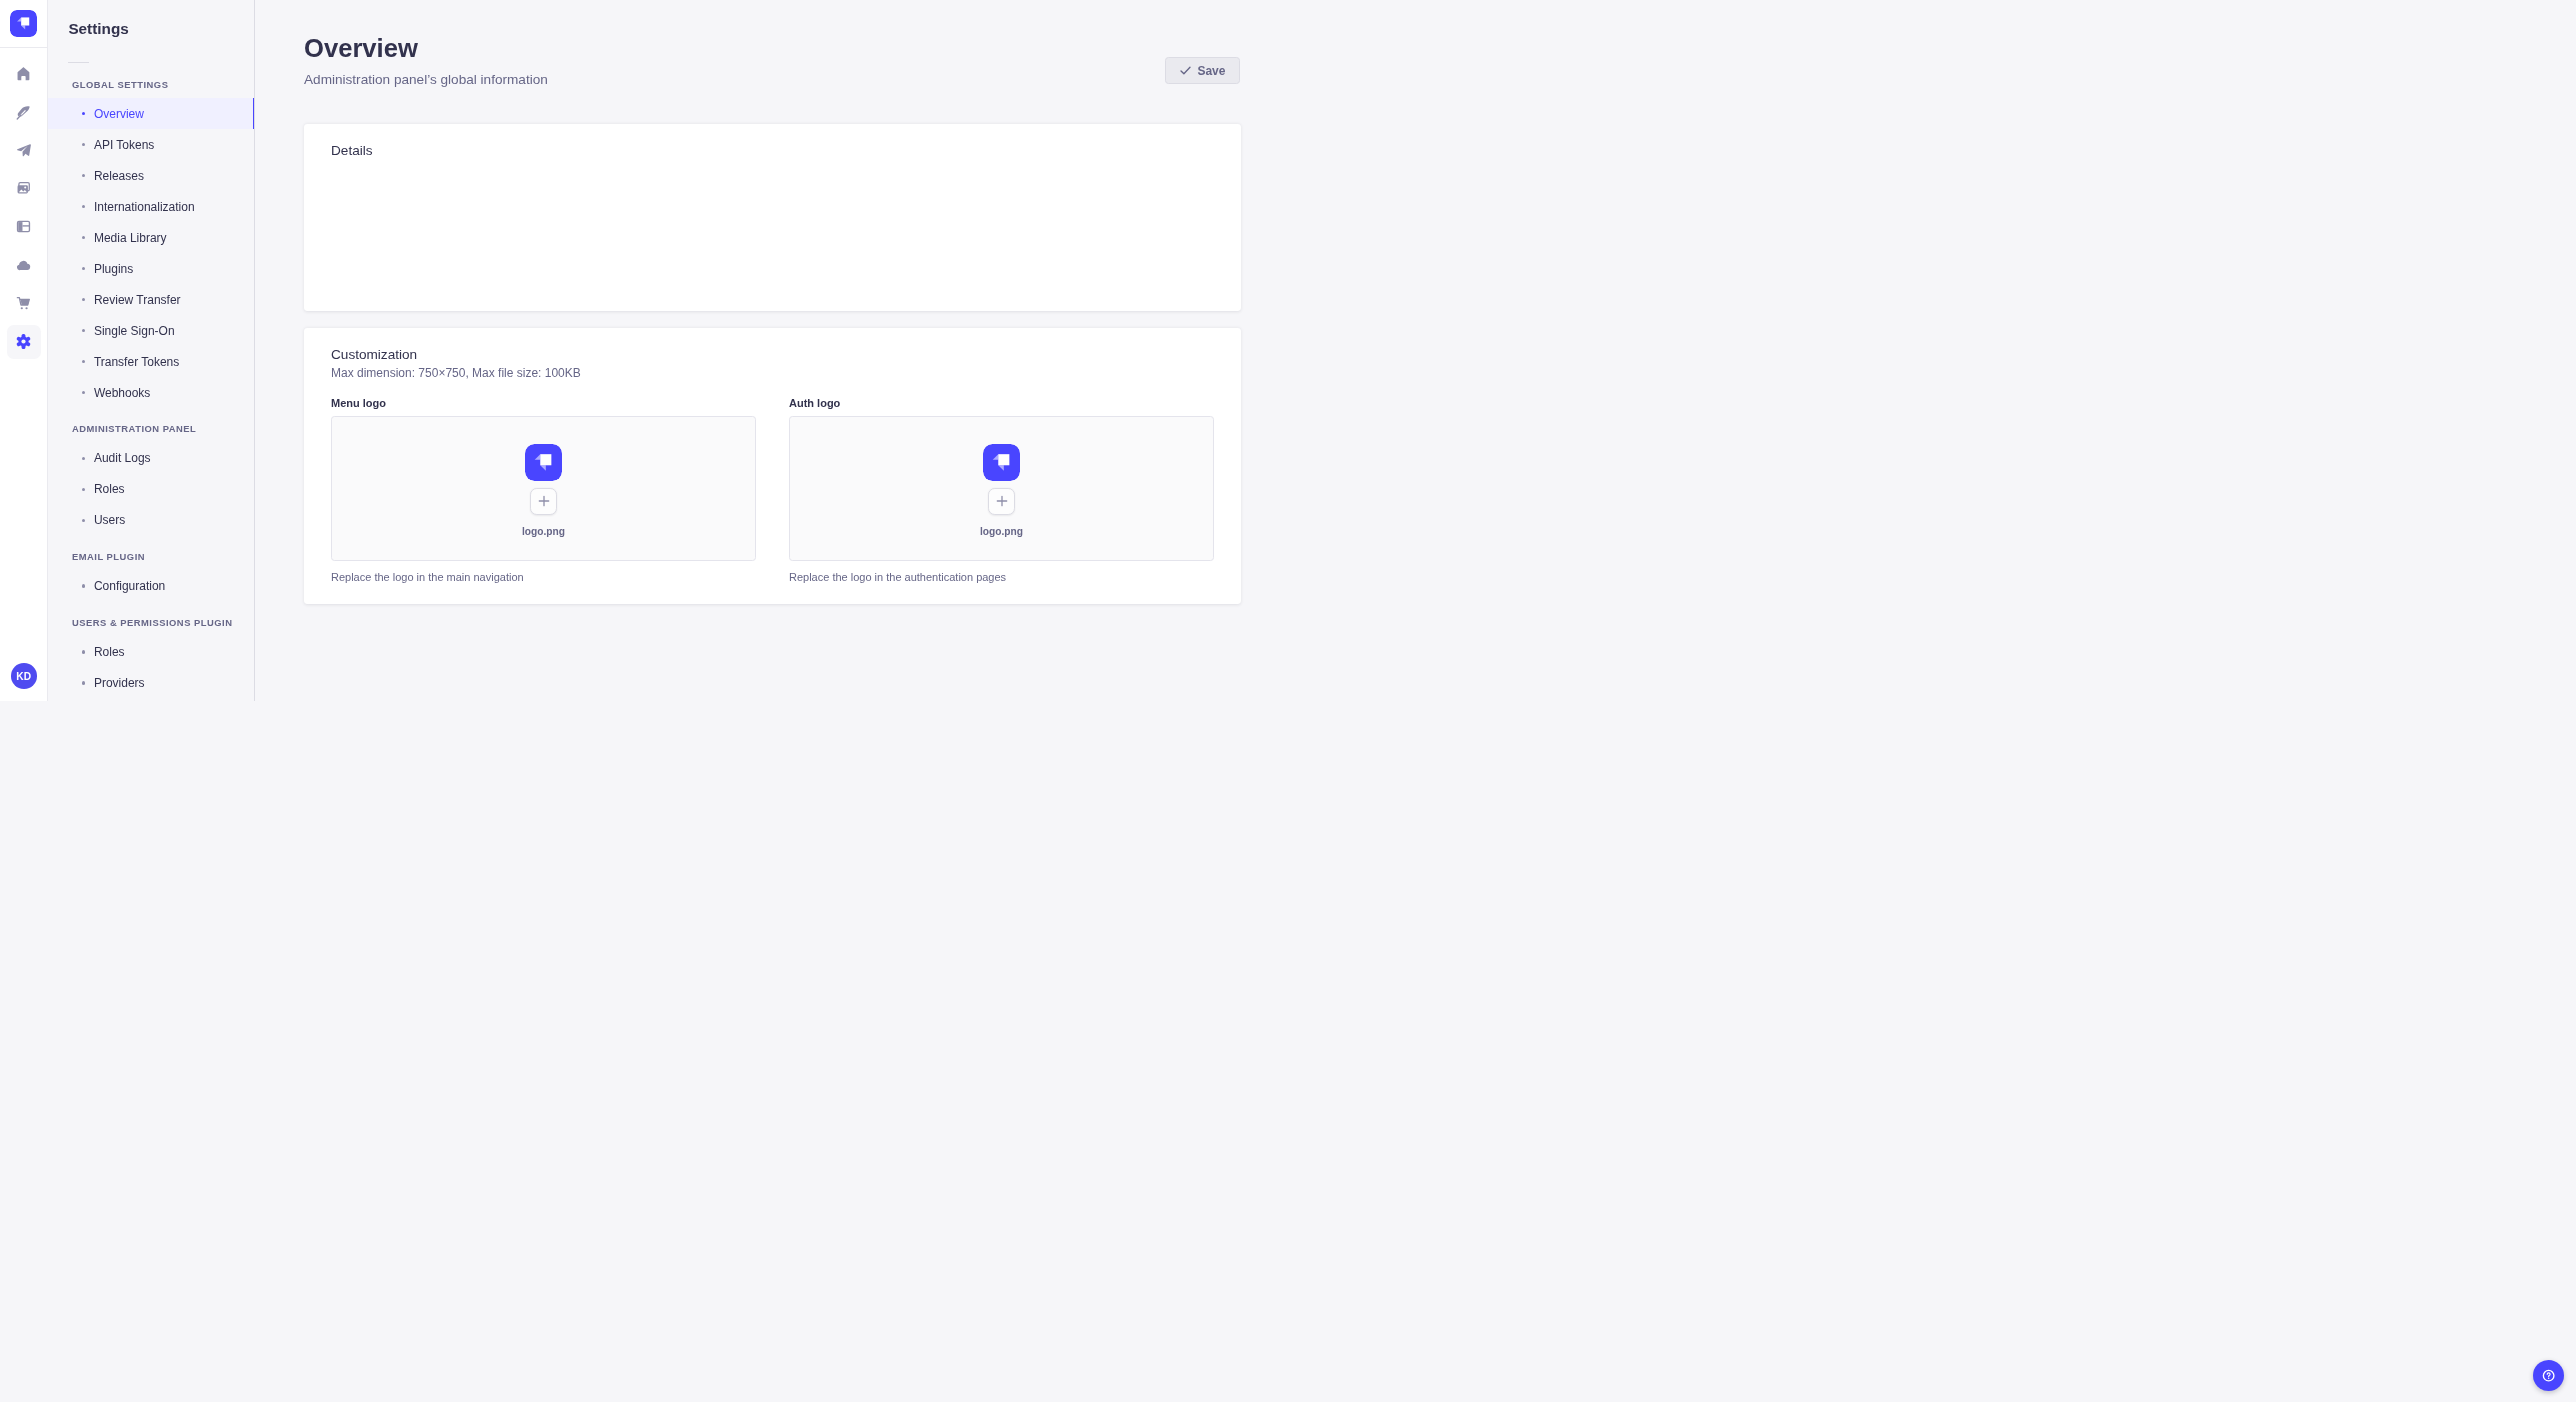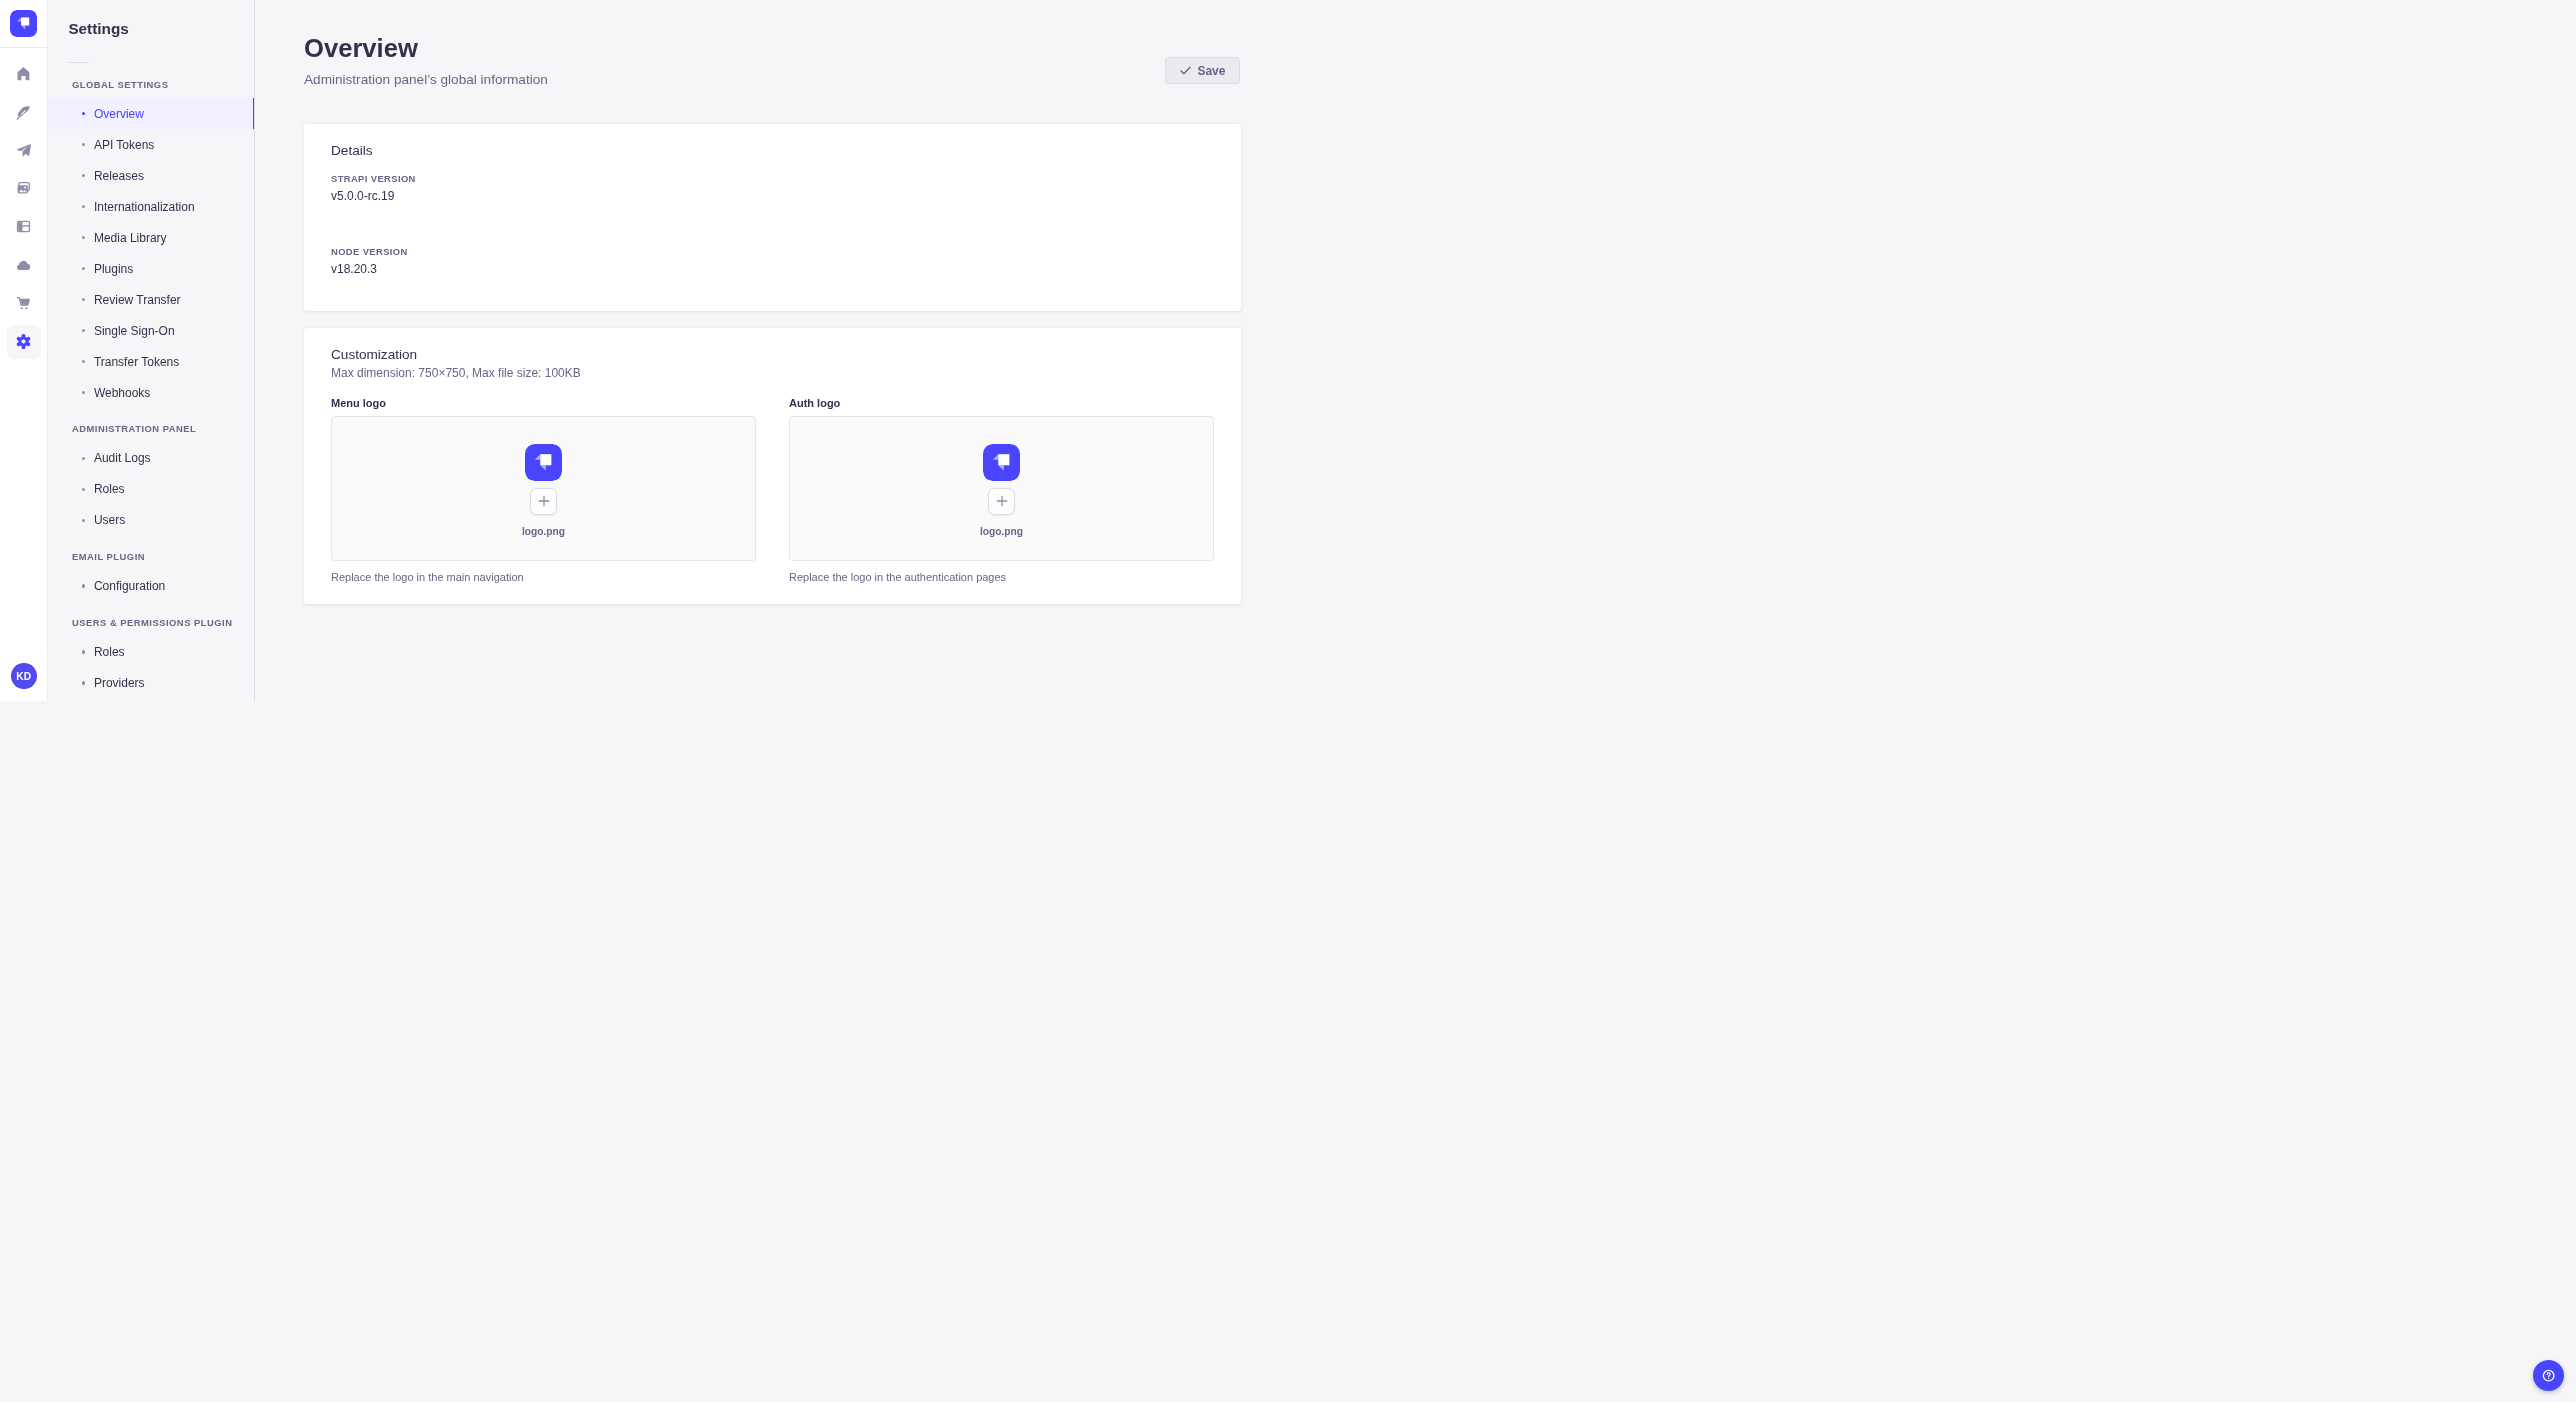--- a/index.html
+++ b/index.html
@@ -240,30 +240,20 @@
       <svg width="11" height="9.4" viewBox="0 0 13 11" fill="none">
           <path d="M1.2 5.8 4.6 9.2 11.8 1.4" stroke="#666687" stroke-width="1.6" stroke-linecap="round" stroke-linejoin="round"></path>
         </svg>
       <span>Save</span>
     </button>
   </header>
 
   <section class="card card-details">
     <div class="card-heading">Details</div>
     <div class="details-grid">
-      <div>
-        <div>
-          <div class="kv-label">Strapi version</div>
-          <div class="kv-value">v5.0.0-rc.19</div>
-        </div>
-        <div class="kv-block2">
-          <div class="kv-label">Node version</div>
-          <div class="kv-value">v18.20.3</div>
-        </div>
-      </div>
     </div>
   </section>
 
   <section class="card card-custom">
     <div class="card-heading">Customization</div>
     <div class="card-subheading">Max dimension: 750×750, Max file size: 100KB</div>
     <div class="custom-grid">
       <div>
         <div class="logo-label">Menu logo</div>
         <div class="upload-box">

